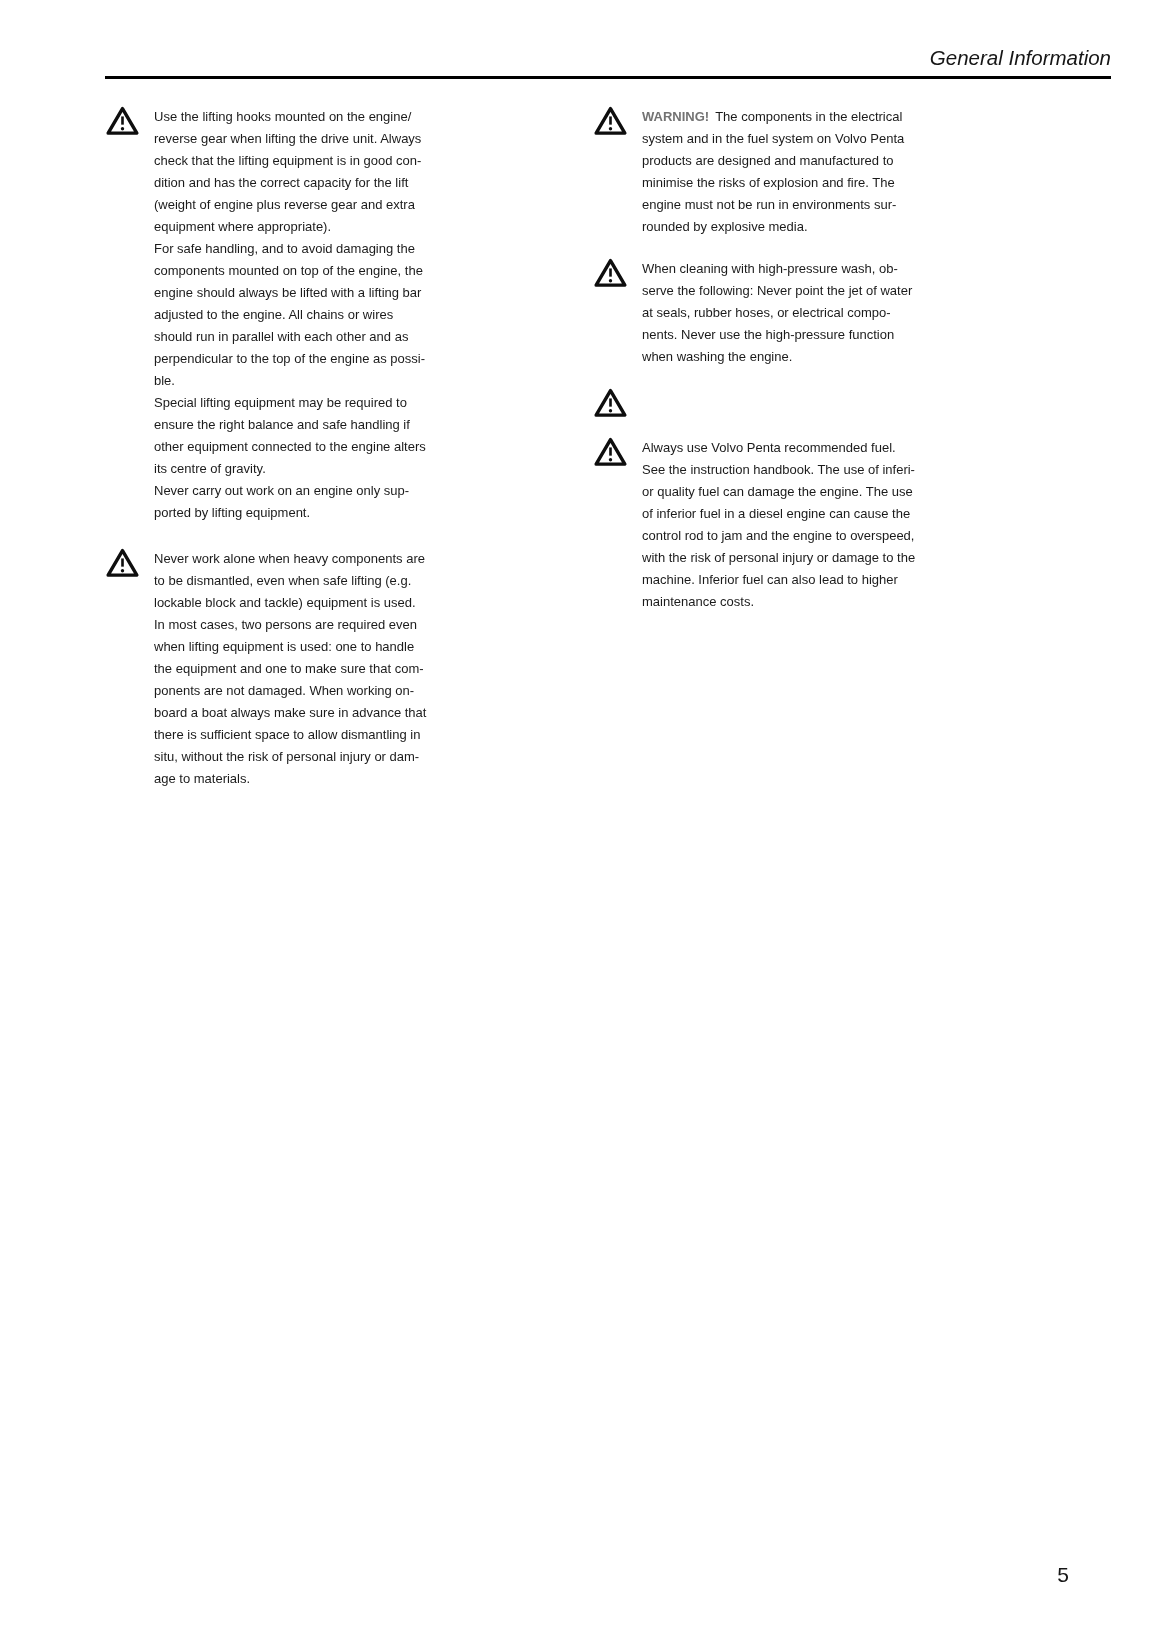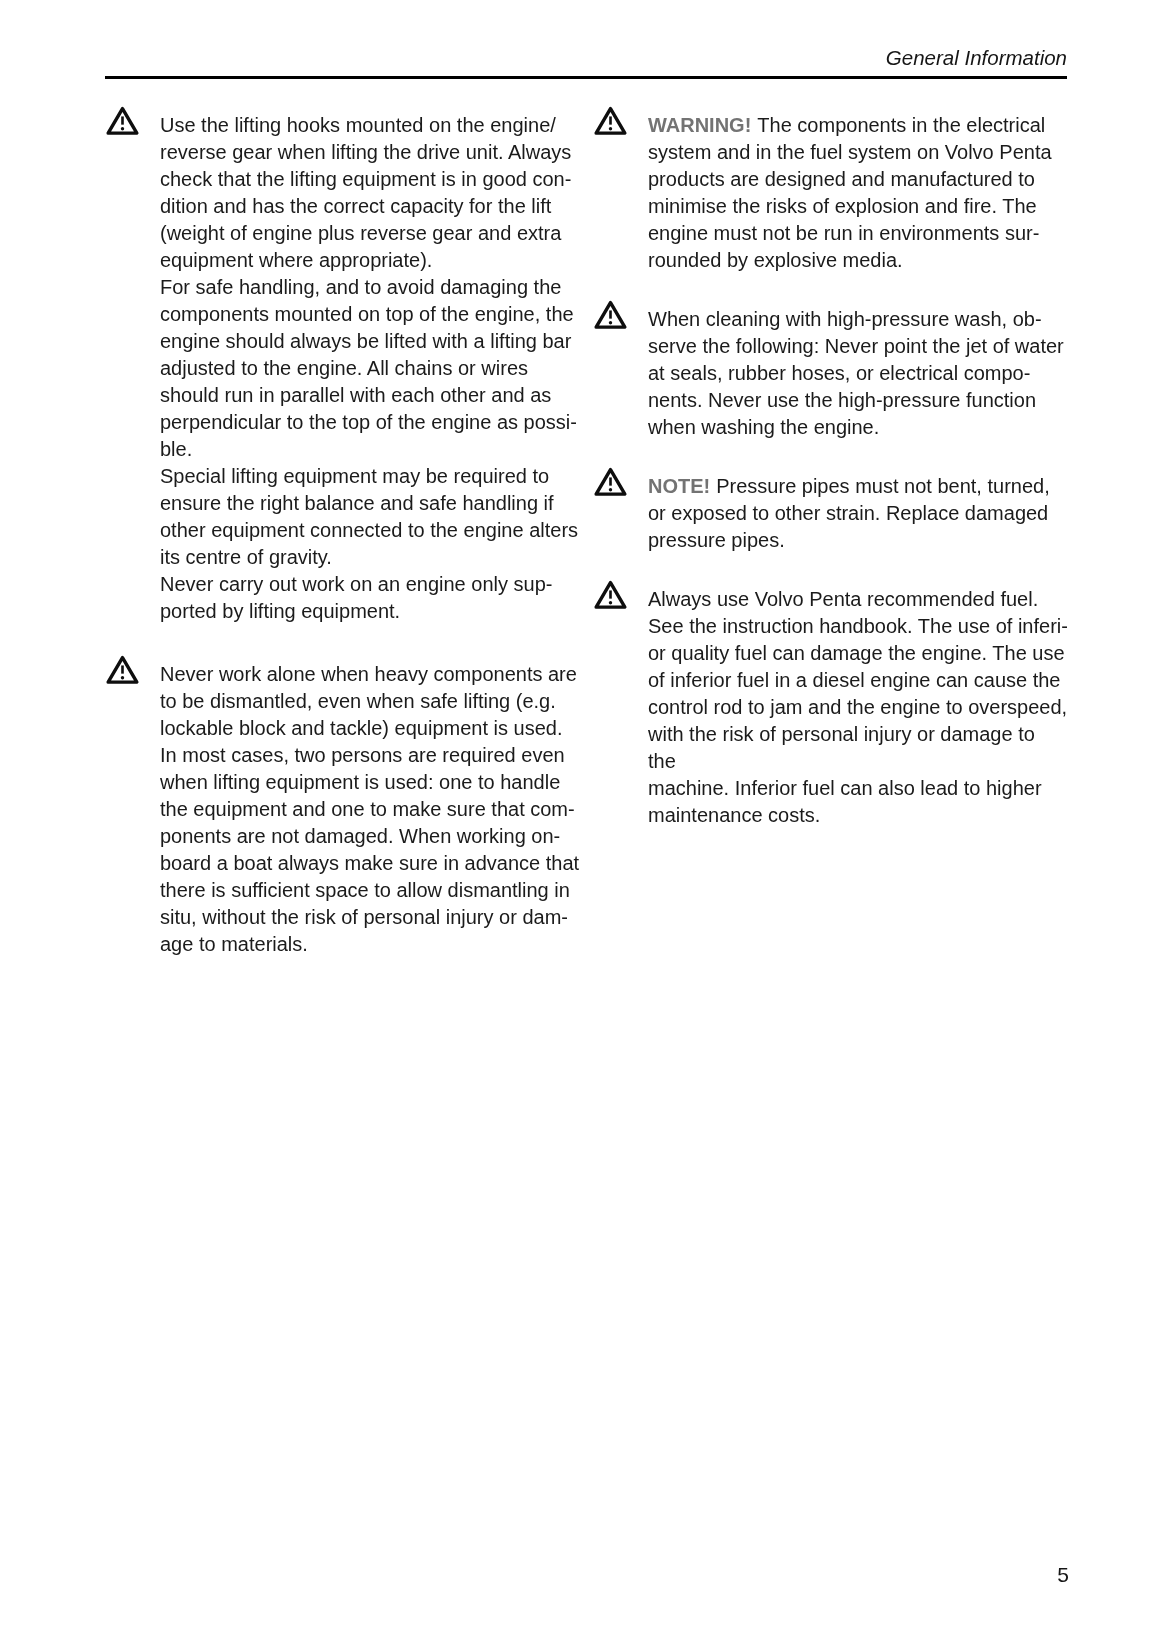--- a/index.html
+++ b/index.html
@@ -9,21 +9,21 @@
   }
   body {
     width: 1157px;
     height: 1637px;
     position: relative;
     font-family: "Liberation Sans", sans-serif;
     color: #1b1b1b;
     overflow: hidden;
   }
   .header {
-    padding: 46px 90px 0 105px;
+    padding: 46px 46px 0 105px;
   }
   .header-title {
     text-align: right;
     font-style: italic;
     font-size: 20.5px;
     line-height: 24px;
     color: #161616;
   }
   .header-rule {
     height: 3px;
@@ -48,23 +48,23 @@
   .col-right .item { margin-bottom: 18px; }
   .icon {
     flex: 0 0 35px;
     width: 35px;
     height: 30px;
     margin-right: 13px;
     margin-top: 1px;
   }
   .icon svg { display: block; }
   .text {
-    margin: 7px;
-    font-size: 20px;
-    line-height: 27px;
+    margin: 1px;
+    font-size: 13px;
+    line-height: 22px;
     max-width: 440px;
   }
   .col-left .text { max-width: 420px; }
   .lead {
     font-weight: bold;
     color: #737373;
   }
   .lead:not(:empty) { margin-right: 6px; }
   .body {
     white-space: pre-line;
@@ -175,23 +175,20 @@
     </div>
 
     <div class="item">
       <span class="icon">
           <svg viewBox="0 0 26 23" width="35" height="30" aria-hidden="true">
             <path d="M13 2 L24 20.8 H2 Z" fill="none" stroke="#0e0e0e" stroke-width="2.6" stroke-linejoin="round"></path>
             <line x1="13" y1="8" x2="13" y2="14.3" stroke="#0e0e0e" stroke-width="2"></line>
             <circle cx="13" cy="17.4" r="1.3" fill="#0e0e0e"></circle>
           </svg>
         </span>
-      <p class="text"><span class="lead">NOTE!</span><span class="body">Pressure pipes must not bent, turned,
-or exposed to other strain. Replace damaged
-pressure pipes.</span></p>
     </div>
 
     <div class="item">
       <span class="icon">
           <svg viewBox="0 0 26 23" width="35" height="30" aria-hidden="true">
             <path d="M13 2 L24 20.8 H2 Z" fill="none" stroke="#0e0e0e" stroke-width="2.6" stroke-linejoin="round"></path>
             <line x1="13" y1="8" x2="13" y2="14.3" stroke="#0e0e0e" stroke-width="2"></line>
             <circle cx="13" cy="17.4" r="1.3" fill="#0e0e0e"></circle>
           </svg>
         </span>

